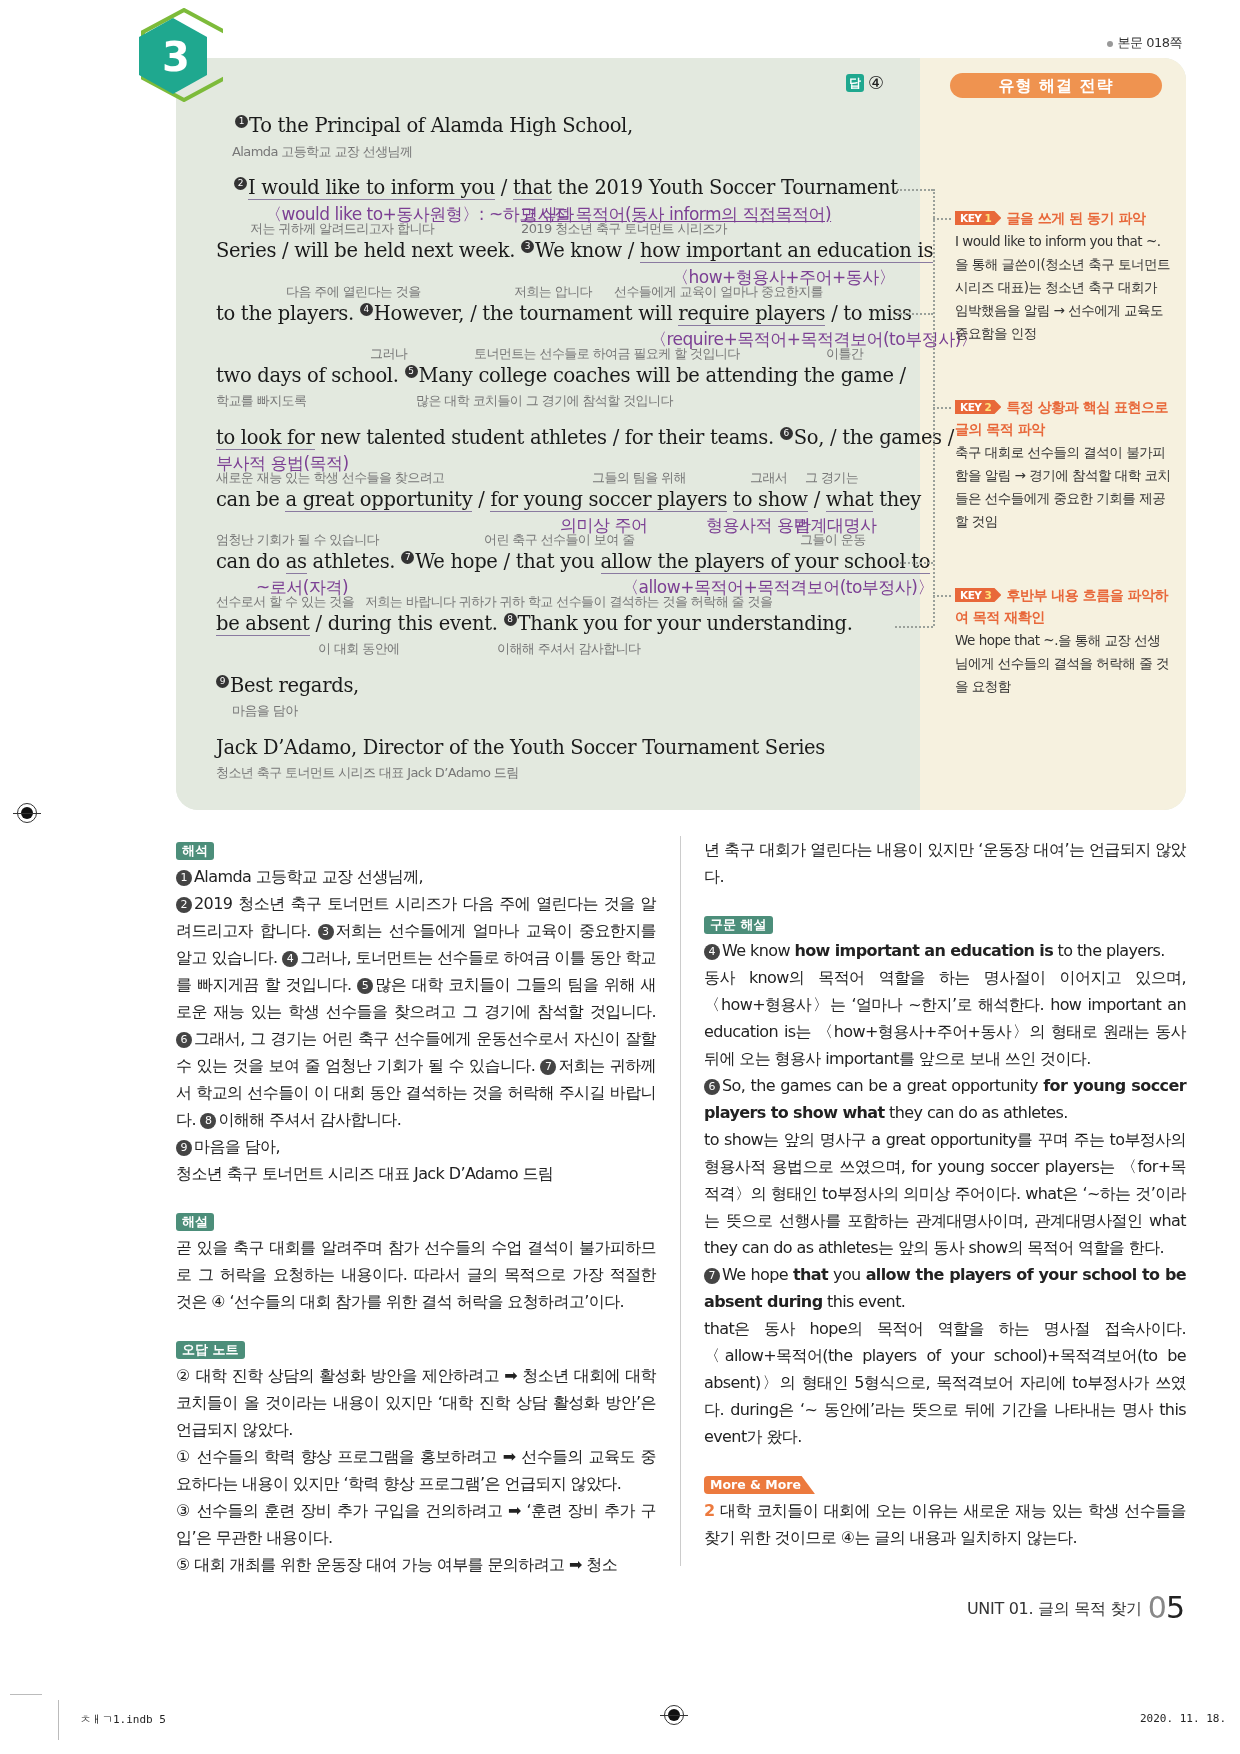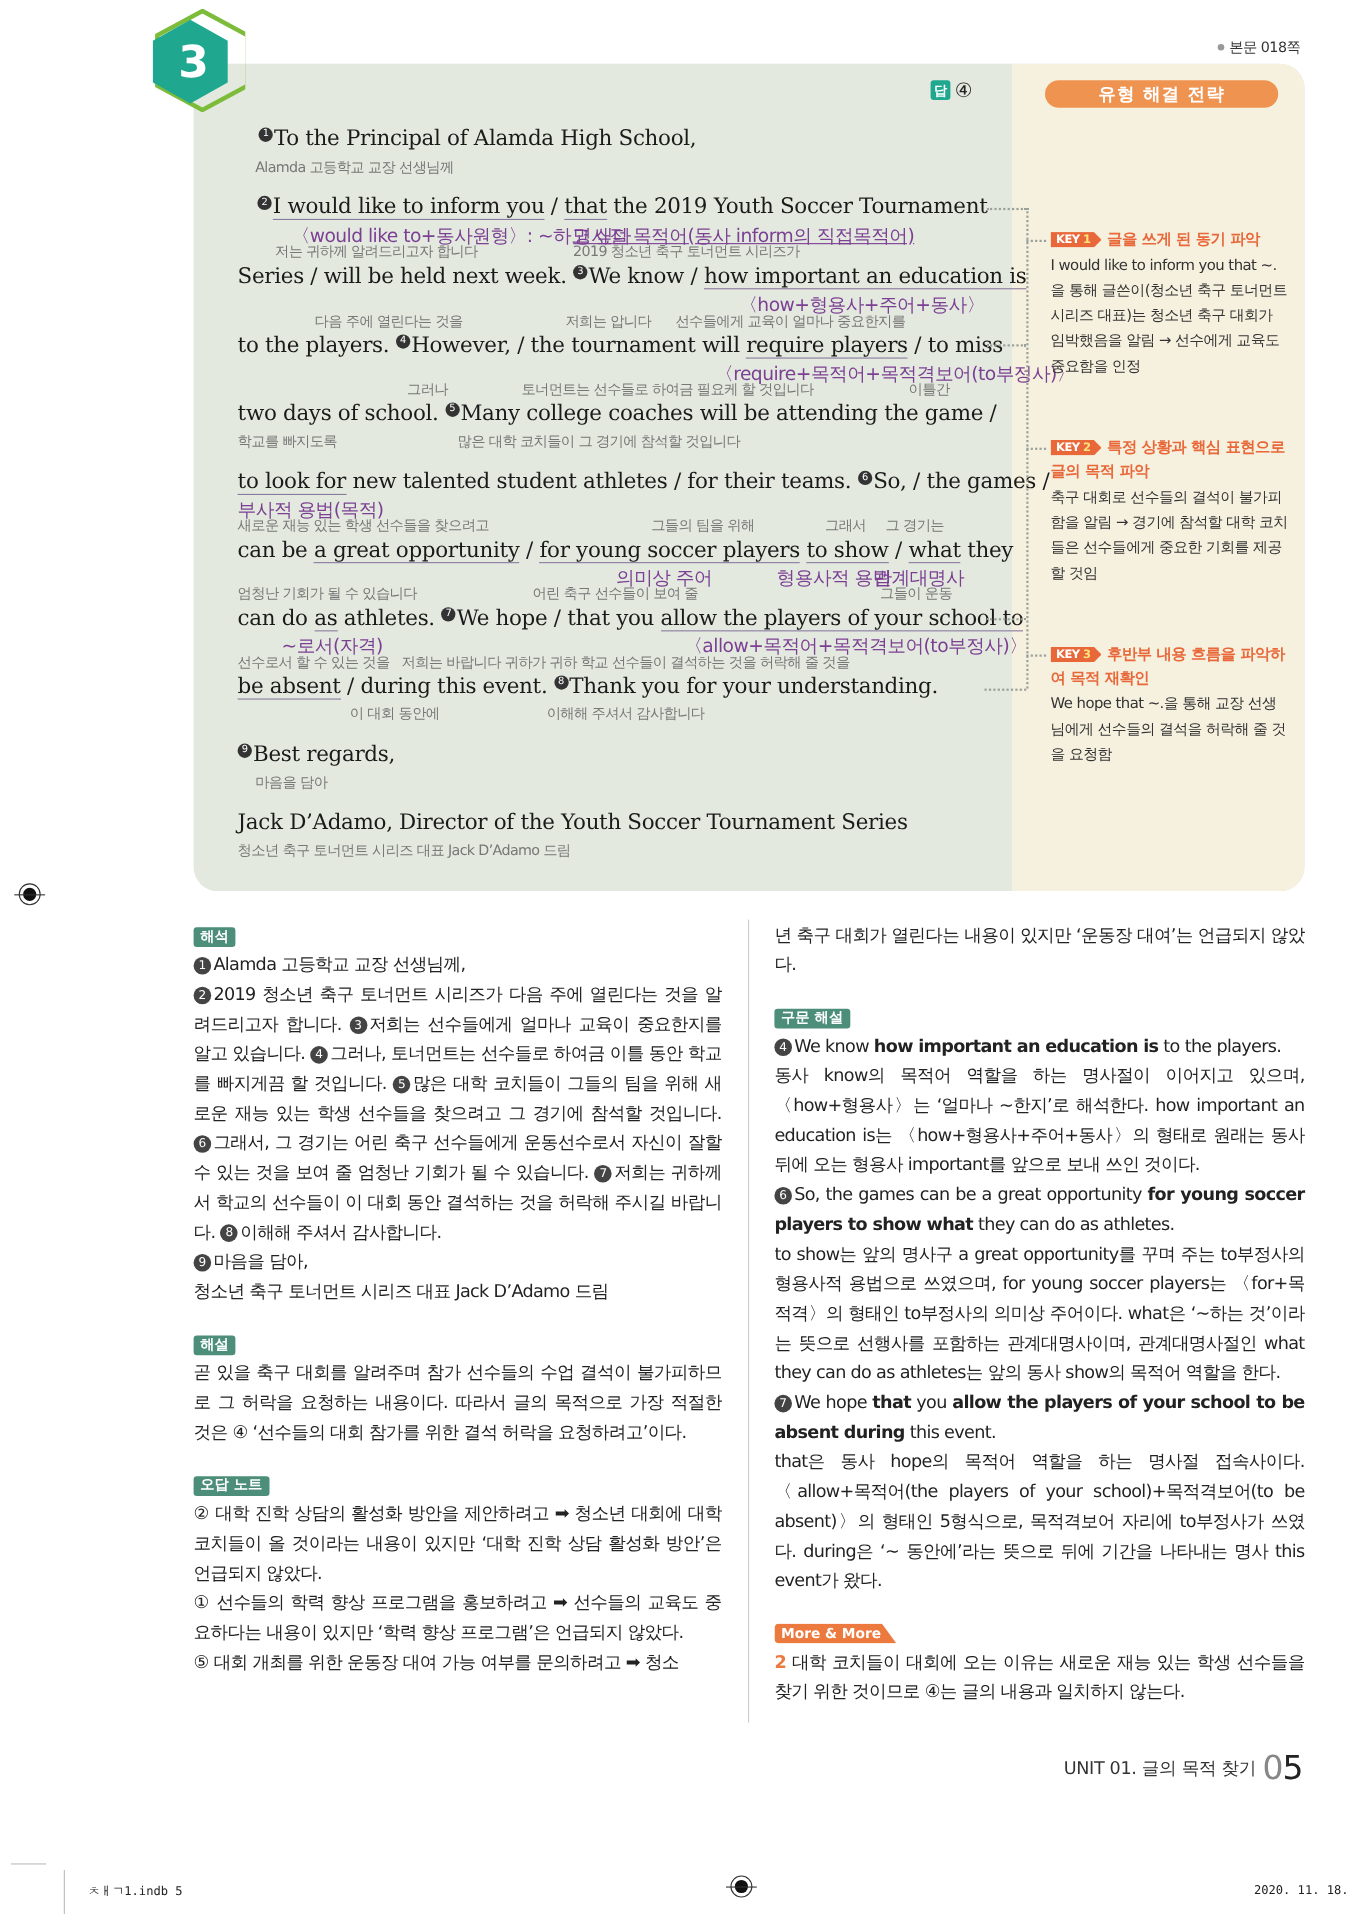--- a/index.html
+++ b/index.html
@@ -178,20 +178,21 @@
   <span class="p"><span class="c">2</span><span>2019 청소년 축구 토너먼트 시리즈가 다음 주에 열린다는 것을 알려드리고자 합니다.</span> <span class="c">3</span><span>저희는 선수들에게 얼마나 교육이 중요한지를 알고 있습니다.</span> <span class="c">4</span><span>그러나, 토너먼트는 선수들로 하여금 이틀 동안 학교를 빠지게끔 할 것입니다.</span> <span class="c">5</span><span>많은 대학 코치들이 그들의 팀을 위해 새로운 재능 있는 학생 선수들을 찾으려고 그 경기에 참석할 것입니다.</span> <span class="c">6</span><span>그래서, 그 경기는 어린 축구 선수들에게 운동선수로서 자신이 잘할 수 있는 것을 보여 줄 엄청난 기회가 될 수 있습니다.</span> <span class="c">7</span><span>저희는 귀하께서 학교의 선수들이 이 대회 동안 결석하는 것을 허락해 주시길 바랍니다.</span> <span class="c">8</span><span>이해해 주셔서 감사합니다.</span></span>
   <span class="p"><span class="c">9</span><span>마음을 담아,</span></span>
   <span class="p">청소년 축구 토너먼트 시리즈 대표 Jack D’Adamo 드림</span>
   <div class="gap"></div>
   <span class="sec-badge">해설</span>
   <span class="p">곧 있을 축구 대회를 알려주며 참가 선수들의 수업 결석이 불가피하므로 그 허락을 요청하는 내용이다. 따라서 글의 목적으로 가장 적절한 것은 ④ ‘선수들의 대회 참가를 위한 결석 허락을 요청하려고’이다.</span>
   <div class="gap"></div>
   <span class="sec-badge">오답 노트</span>
   <span class="p"><span>②</span> <span>대학 진학 상담의 활성화 방안을 제안하려고</span> <span>➡</span> <span>청소년 대회에 대학 코치들이 올 것이라는 내용이 있지만 ‘대학 진학 상담 활성화 방안’은 언급되지 않았다.</span></span>
   <span class="p"><span>①</span> <span>선수들의 학력 향상 프로그램을 홍보하려고</span> <span>➡</span> <span>선수들의 교육도 중요하다는 내용이 있지만 ‘학력 향상 프로그램’은 언급되지 않았다.</span></span>
+  <span class="p"><span>③</span> <span>선수들의 훈련 장비 추가 구입을 건의하려고</span> <span>➡</span> <span>‘훈련 장비 추가 구입’은 무관한 내용이다.</span></span>
   <span class="p" style="height:27px; overflow:hidden;"><span>⑤</span> <span>대회 개최를 위한 운동장 대여 가능 여부를 문의하려고</span> <span>➡</span> <span>청소</span></span>
 </div>
 
 <div class="col-divider"></div>
 
 <div class="col col-right">
   <span class="p">년 축구 대회가 열린다는 내용이 있지만 ‘운동장 대여’는 언급되지 않았다.</span>
   <div class="gap"></div>
   <span class="sec-badge">구문 해설</span>
   <span class="p"><span class="c">4</span><span>We know </span><span class="b">how important an education is</span><span> to the players.</span></span>

